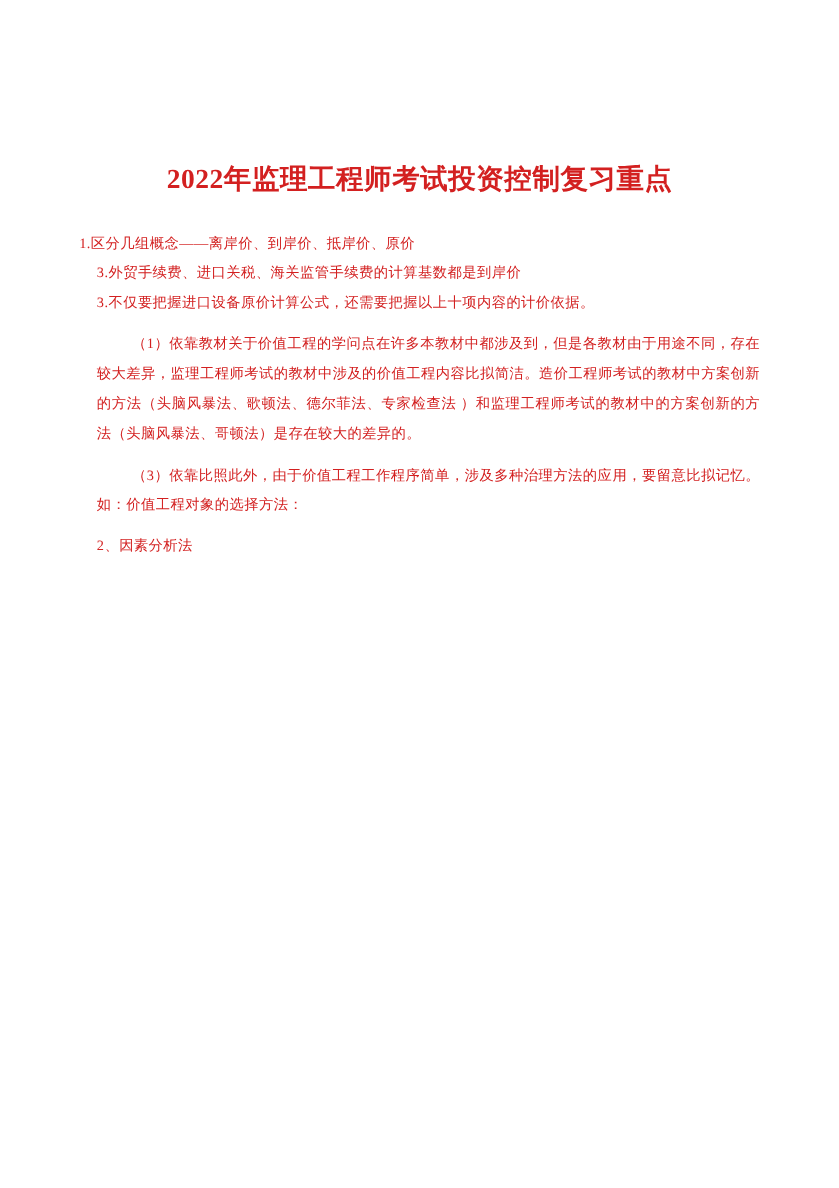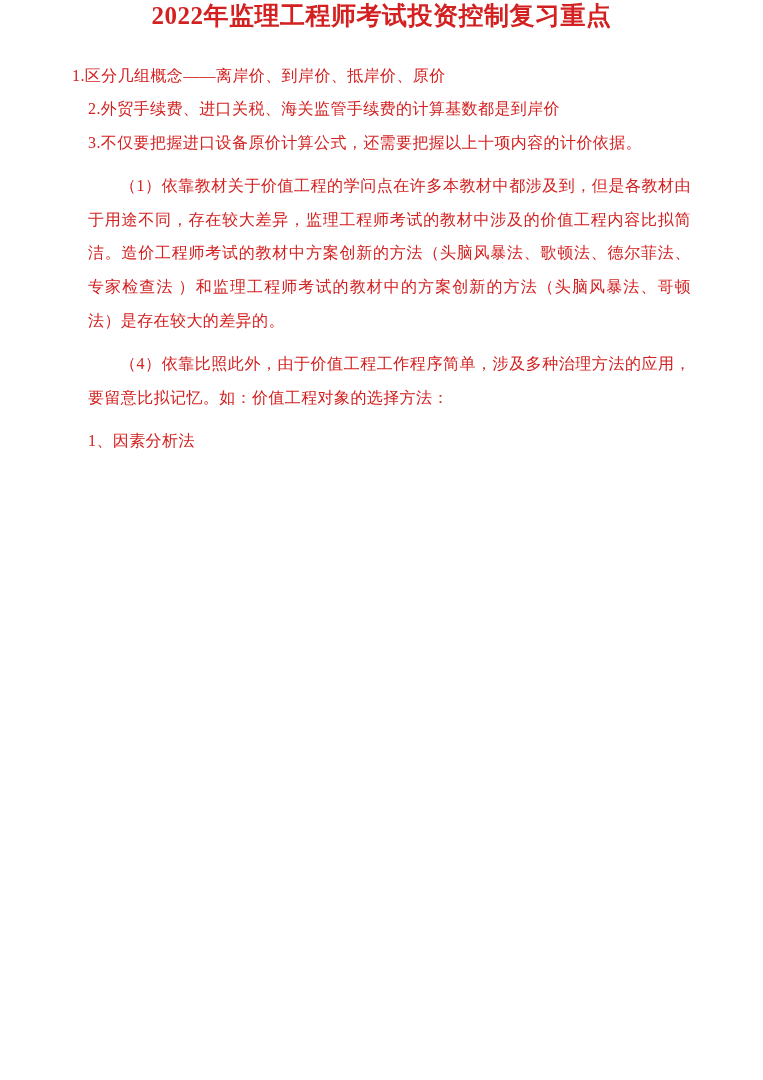--- a/index.html
+++ b/index.html
@@ -16,53 +16,54 @@
   }
   .page {
     position: relative;
     width: 763px;
     height: 1080px;
     box-sizing: border-box;
     padding: 0 72px;
   }
   .doc-title {
     margin: 0;
+    padding-top: 148px;
     text-align: center;
     font-size: 25px;
     font-weight: bold;
     letter-spacing: 0.5px;
     color: #d32020;
     font-family: "Liberation Serif", "DejaVu Serif", serif;
     line-height: 1.3;
   }
   .body-block {
     margin-top: 26px;
   }
   p.para {
     margin: 0 0 0 0;
-    font-size: 16px;
+    font-size: 13px;
     line-height: 2.1;
     color: #d32020;
     text-align: justify;
     text-justify: inter-ideograph;
     font-family: "Liberation Serif", "DejaVu Serif", serif;
     letter-spacing: 0.4px;
   }
   p.indent-0 { text-indent: 0; }
   p.indent-1 { text-indent: 16px; }
   p.indent-2 { text-indent: 32px; margin-left: 16px; }
   p.gap { margin-top: 10px; }
 </style>
 </head>
 <body>
 
 <div class="page">
   <h1 class="doc-title">2022年监理工程师考试投资控制复习重点</h1>
 
   <div class="body-block">
     <p class="para indent-0">1.区分几组概念——离岸价、到岸价、抵岸价、原价</p>
-    <p class="para indent-1">2.外贸手续费、进口关税、海关监管手续费的计算基数都是到岸价</p>
+    <p class="para indent-1">3.外贸手续费、进口关税、海关监管手续费的计算基数都是到岸价</p>
     <p class="para indent-1">3.不仅要把握进口设备原价计算公式，还需要把握以上十项内容的计价依据。</p>
     <p class="para indent-2 gap">（1）依靠教材关于价值工程的学问点在许多本教材中都涉及到，但是各教材由于用途不同，存在较大差异，监理工程师考试的教材中涉及的价值工程内容比拟简洁。造价工程师考试的教材中方案创新的方法（头脑风暴法、歌顿法、德尔菲法、专家检查法 ）和监理工程师考试的教材中的方案创新的方法（头脑风暴法、哥顿法）是存在较大的差异的。</p>
-    <p class="para indent-2 gap">（4）依靠比照此外，由于价值工程工作程序简单，涉及多种治理方法的应用，要留意比拟记忆。如：价值工程对象的选择方法：</p>
-    <p class="para indent-1 gap">1、因素分析法</p>
+    <p class="para indent-2 gap">（3）依靠比照此外，由于价值工程工作程序简单，涉及多种治理方法的应用，要留意比拟记忆。如：价值工程对象的选择方法：</p>
+    <p class="para indent-1 gap">2、因素分析法</p>
   </div>
 </div>
 
 </body></html>

